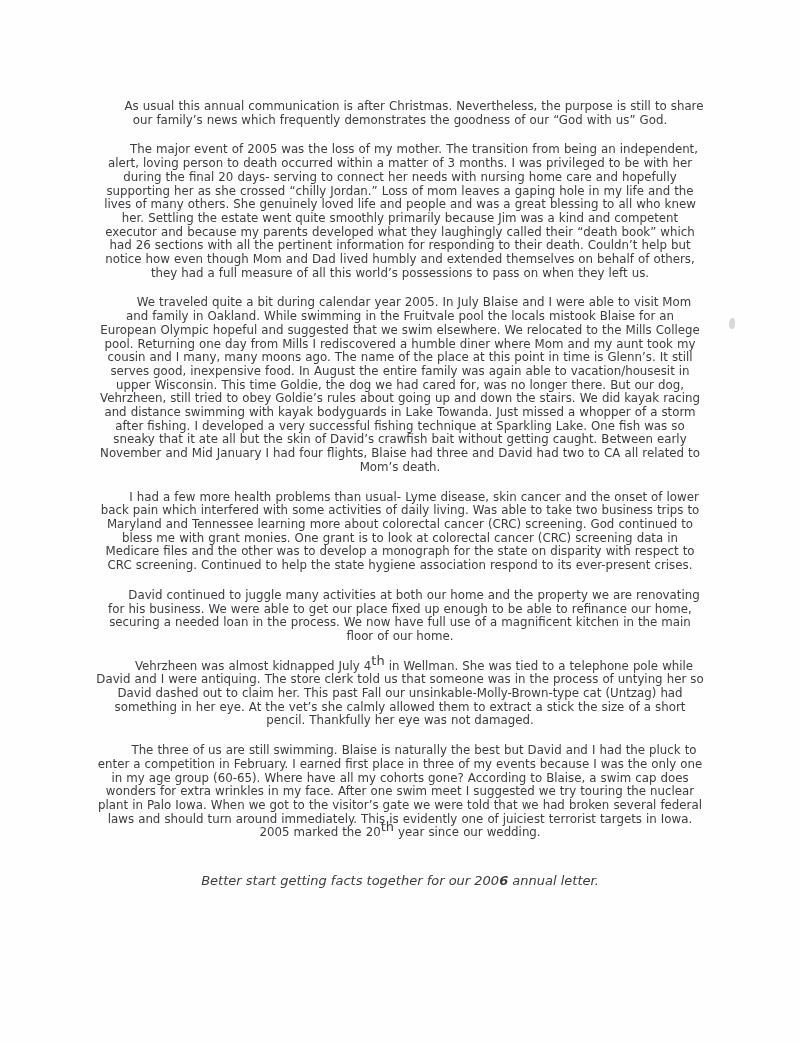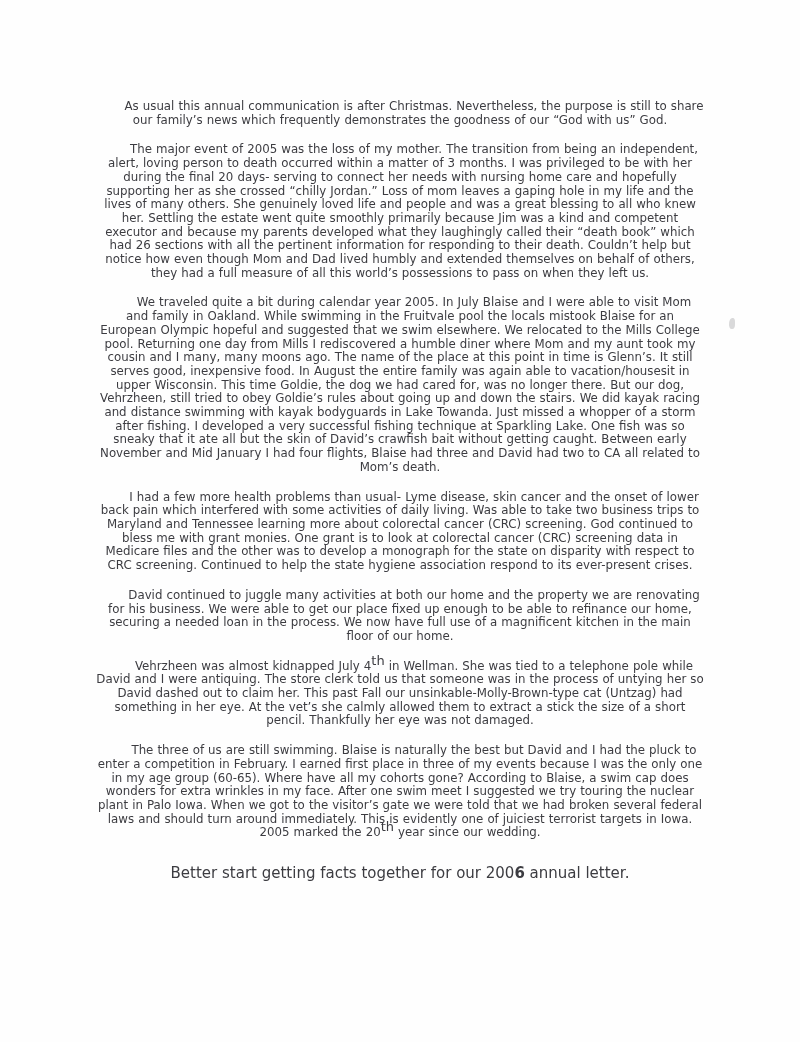--- a/index.html
+++ b/index.html
@@ -36,24 +36,25 @@
     line-height: 13.7px;
     text-align: center;
     word-spacing: 0.3px;
   }
   p.para sup {
     font-size: 13px;
     line-height: 0;
     vertical-align: super;
   }
   .closing {
-    margin-top: 27px;
+    margin-top: 34px;
     text-align: center;
-    font-size: 15px;
+    font-size: 13px;
     line-height: 13.7px;
+    font-style: italic;
   }
   .closing b { font-weight: bold; }
   .scan-artifact {
     position: absolute;
     left: 729px;
     top: 318px;
     width: 6px;
     height: 11px;
     background: #b9b9bb;
     border-radius: 60% 40% 50% 50%;

